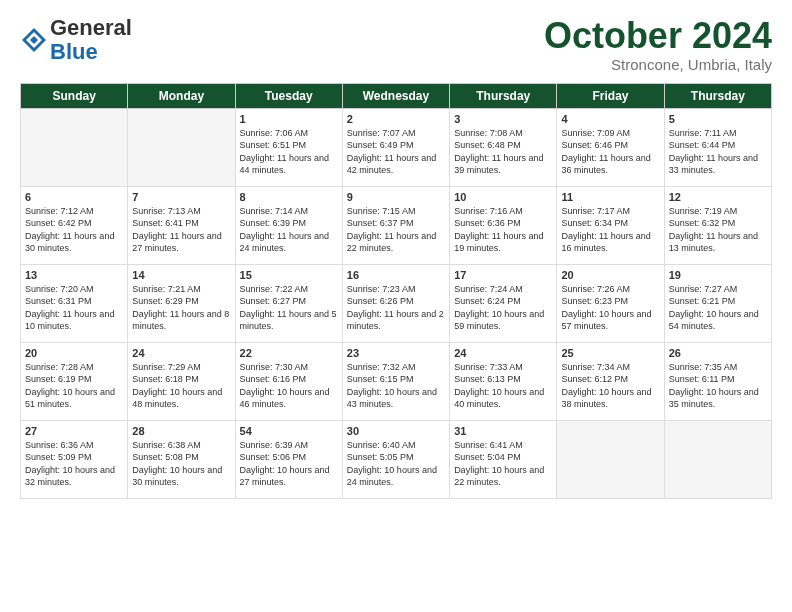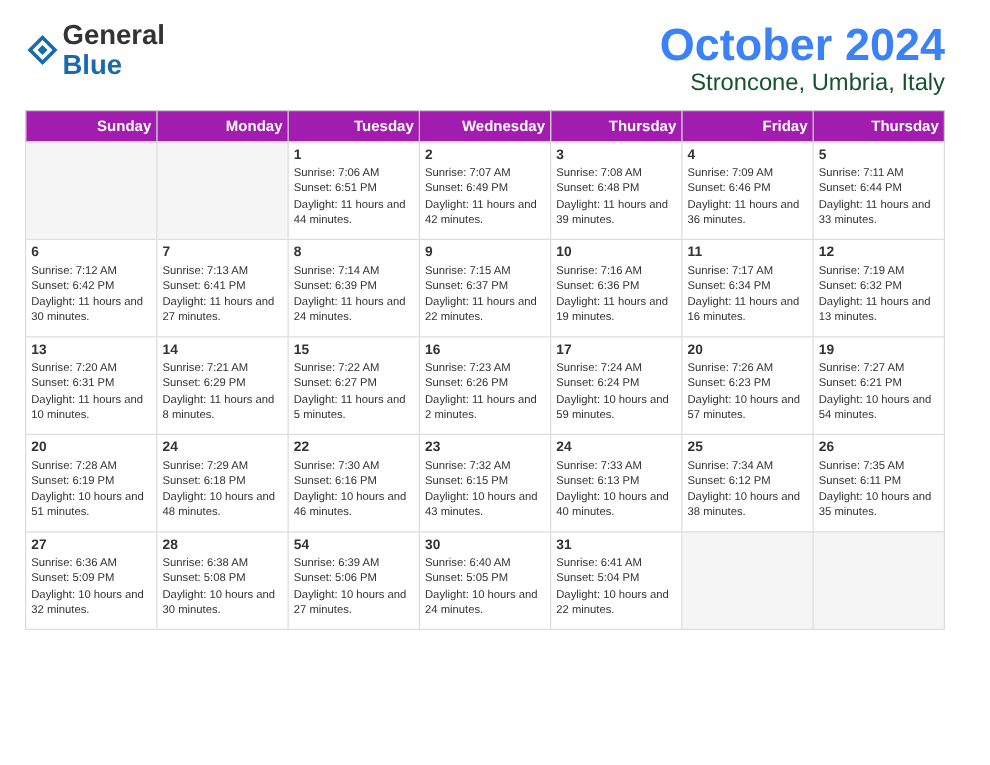--- a/index.html
+++ b/index.html
@@ -5,21 +5,21 @@
     * { margin: 0; padding: 0; box-sizing: border-box; }
     body {
       font-family: Arial, sans-serif;
       background: #fff;
       width: 792px;
       height: 612px;
       overflow: hidden;
     }
     .container {
       width: 792px;
-      padding: 16px 36px 10px 20px;
+      padding: 16px 20px 10px 20px;
     }
     .header {
       display: flex;
       justify-content: space-between;
       align-items: flex-start;
       margin-bottom: 10px;
     }
     .logo {
       display: flex;
       align-items: center;
@@ -35,39 +35,39 @@
       width: 28px;
       height: 28px;
       margin-right: 2px;
     }
     .title-block {
       text-align: right;
     }
     .month-title {
       font-size: 36px;
       font-weight: bold;
-      color: #3b82f6;
+      color: #14532d;
       line-height: 1.1;
     }
     .subtitle {
-      font-size: 19px;
-      color: #14532d;
+      font-size: 15px;
+      color: #737373;
     }
     table {
       width: 100%;
       border-collapse: collapse;
       table-layout: fixed;
     }
     th {
-      background-color: #a21caf;
+      background-color: #14532d;
       color: #fff;
       font-size: 12px;
       font-weight: bold;
       padding: 5px 4px;
-      text-align: right;
+      text-align: center;
       border: 1px solid #ccc;
     }
     td {
       vertical-align: top;
       font-size: 9.5px;
       color: #333;
       padding: 4px 4px;
       border: 1px solid #ddd;
       height: 78px;
       background: #fff;

